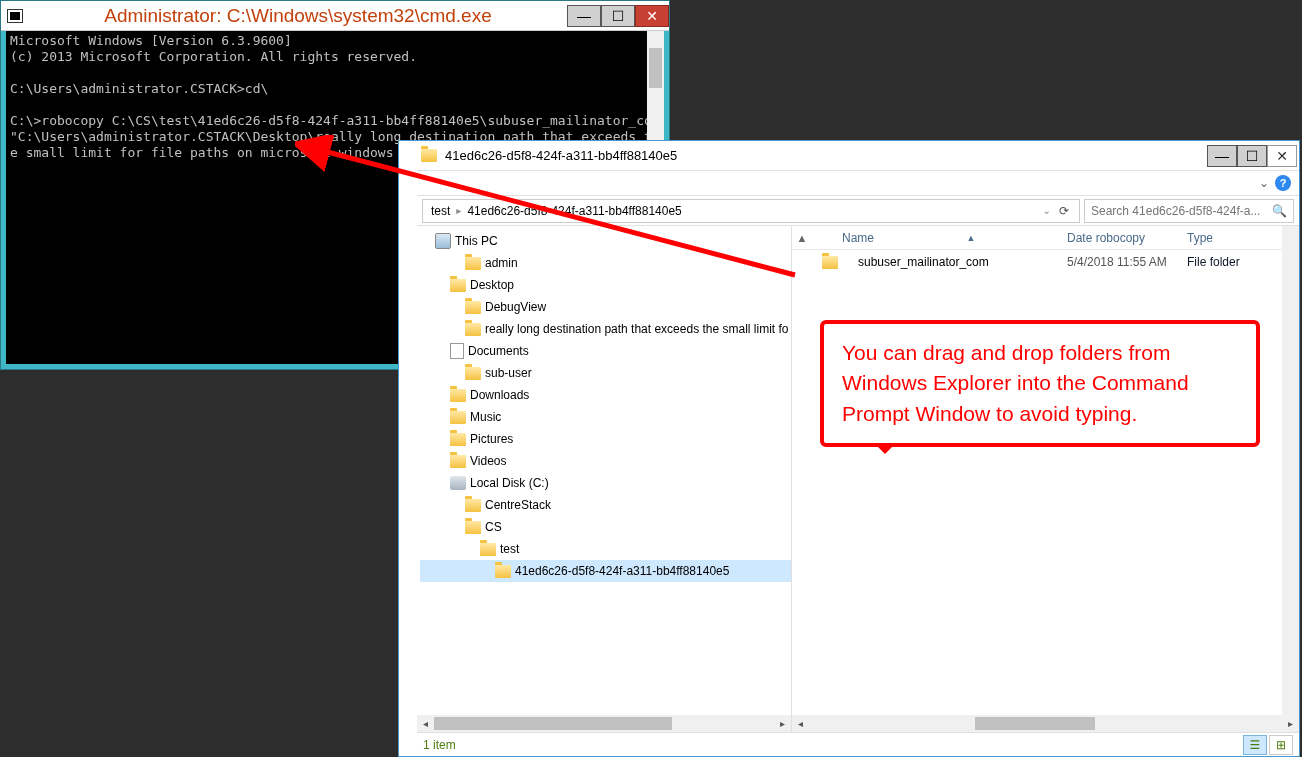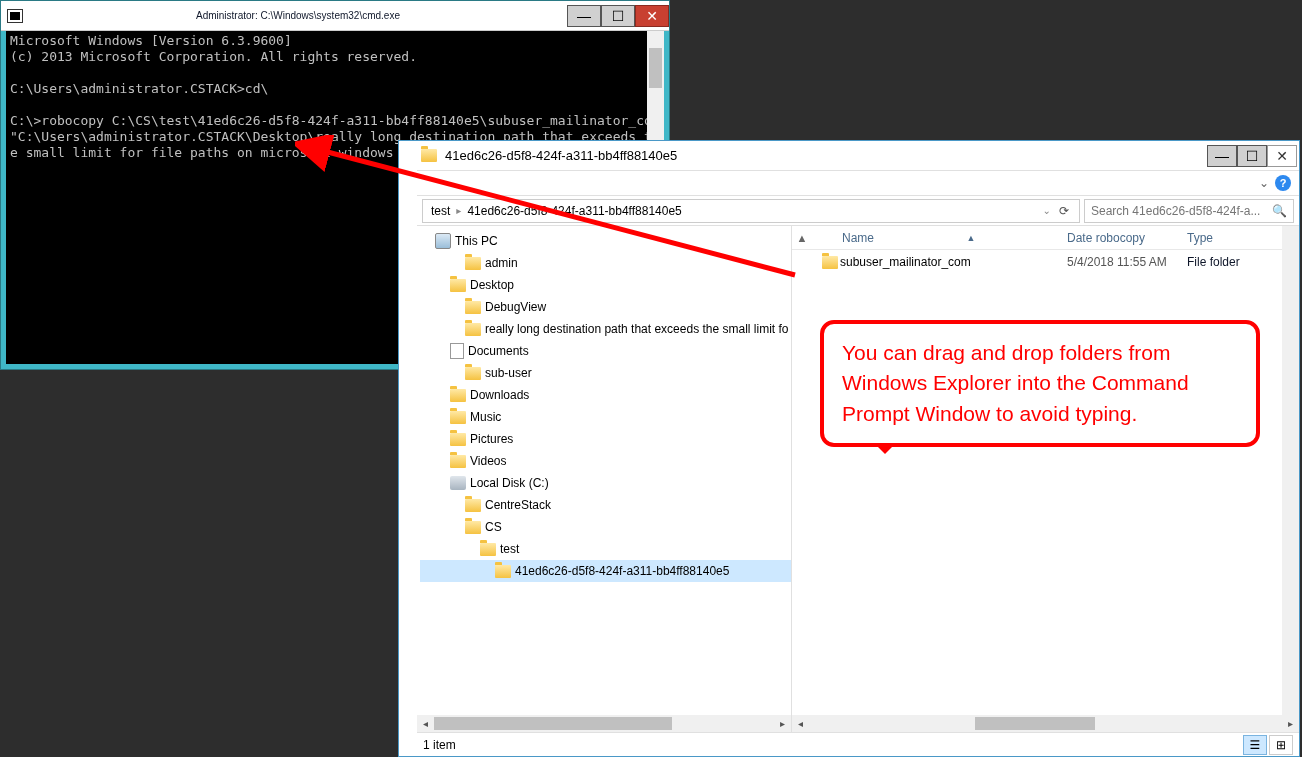--- a/index.html
+++ b/index.html
@@ -3,21 +3,21 @@
 <meta charset="utf-8">
 <style>
 * { box-sizing: border-box; margin: 0; padding: 0; }
 body { font-family: "Segoe UI", Tahoma, sans-serif; font-size: 12px; background: #2d2d2d; width: 1302px; height: 757px; position: relative; overflow: hidden; }
 
 
 .cmd-window { position: absolute; top: 0; left: 0; width: 670px; height: 370px; background: #3fb7c7; border: 1px solid #2a7a85; }
 .cmd-titlebar { height: 30px; background: #fff; display: flex; align-items: center; padding-left: 6px; border-bottom: 1px solid #ccc; }
 .cmd-icon { width: 16px; height: 14px; background: #fff; border: 1px solid #333; display: inline-block; margin-right: 6px; position: relative; }
 .cmd-icon::after { content: ""; position: absolute; top: 2px; left: 2px; right: 2px; bottom: 2px; background: #000; }
-.cmd-title { flex: 1; text-align: center; font-size: 10px; color: #0f172a; }
+.cmd-title { flex: 1; text-align: center; font-size: 19px; color: #c2410c; }
 .win-buttons { display: flex; }
 .win-btn { width: 34px; height: 22px; border: 1px solid #555; display: flex; align-items: center; justify-content: center; font-size: 14px; cursor: pointer; }
 .win-btn.min { background: #d0d0d0; }
 .win-btn.max { background: #d0d0d0; }
 .win-btn.close { background: #c84031; color: #fff; border-color: #8a2a20; }
 .cmd-body { position: absolute; top: 30px; left: 5px; right: 5px; bottom: 5px; background: #000; color: #c0c0c0; font-family: "Consolas", "Lucida Console", monospace; font-size: 13px; padding: 2px 4px; line-height: 16px; white-space: pre-wrap; word-break: break-all; }
 .cmd-scroll { position: absolute; top: 0; right: 0; bottom: 0; width: 17px; background: #f0f0f0; }
 .cmd-scroll-arrow { height: 17px; background: #f0f0f0; display:flex; align-items:center; justify-content:center; font-size:10px; color:#555; }
 .cmd-scroll-thumb { position: absolute; top: 17px; left: 2px; right: 2px; height: 40px; background: #c0c0c0; }
 
@@ -56,33 +56,33 @@
 .tree-scroll-h .track { flex:1; position:relative; }
 .tree-scroll-h .thumb { position:absolute; left:0; top:2px; bottom:2px; width:70%; background:#c0c0c0; }
 
 .list-pane { flex: 1; display: flex; flex-direction: column; position: relative; }
 .list-header { display: flex; height: 24px; border-bottom: 1px solid #e8e8e8; align-items:center; color:#4a6a8a; font-size:12px; }
 .col-name { width: 255px; padding-left: 30px; }
 .col-date { width: 120px; }
 .col-type { width: 90px; }
 .sort-ind { text-align:center; width:14px; color:#4a6a8a; font-size:9px; }
 .list-row { display:flex; align-items:center; height:24px; font-size:12px; }
-.list-row .name { width:255px; padding-left:10px; display:flex; align-items:center; gap:2px; }
+.list-row .name { width:255px; padding-left:10px; display:flex; align-items:center; gap:20px; }
 .list-row .date { width:120px; color:#555; }
 .list-row .type { width:90px; color:#0f172a; }
 .list-scroll-h { position:absolute; bottom:0; left:0; right:0; height:17px; background:#f0f0f0; display:flex; }
 .list-scroll-v { position:absolute; top:0; right:0; bottom:17px; width:17px; background:#f0f0f0; }
 
-.statusbar { height: 24px; border-top: 1px solid #e0e0e0; display: flex; align-items: center; padding: 0 6px; font-size: 12px; color: #000000; justify-content: space-between; }
+.statusbar { height: 24px; border-top: 1px solid #e0e0e0; display: flex; align-items: center; padding: 0 6px; font-size: 12px; color: #4d7c0f; justify-content: space-between; }
 .view-toggle { display: flex; gap: 2px; }
 .view-btn { width: 24px; height: 20px; border: 1px solid #ccc; display:flex; align-items:center; justify-content:center; }
 .view-btn.active { background:#cde8ff; border-color:#7ab4e0; }
 
 
-.callout { position: absolute; top: 320px; left: 820px; width: 440px; background: #fff; border: 4px solid #f00; border-radius: 14px; padding: 14px 18px; font-size: 21px; color: #f00; line-height: 1.45; z-index: 20; }
+.callout { position: absolute; top: 320px; left: 820px; width: 440px; background: #fff; border: 4px solid #f00; border-radius: 6px; padding: 14px 18px; font-size: 21px; color: #f00; line-height: 1.45; z-index: 20; }
 .callout::after { content: ""; position: absolute; bottom: -22px; left: 50px; width: 0; height: 0; border: 11px solid transparent; border-top-color: #f00; }
 
 
 .arrow-svg { position: absolute; top: 135px; left: 295px; width: 520px; height: 155px; z-index: 25; pointer-events: none; }
 
 .up-arrow-col { width:20px; font-size:11px; color:#666; display:flex; justify-content:center; }
 </style>
 </head>
 <body>
 

